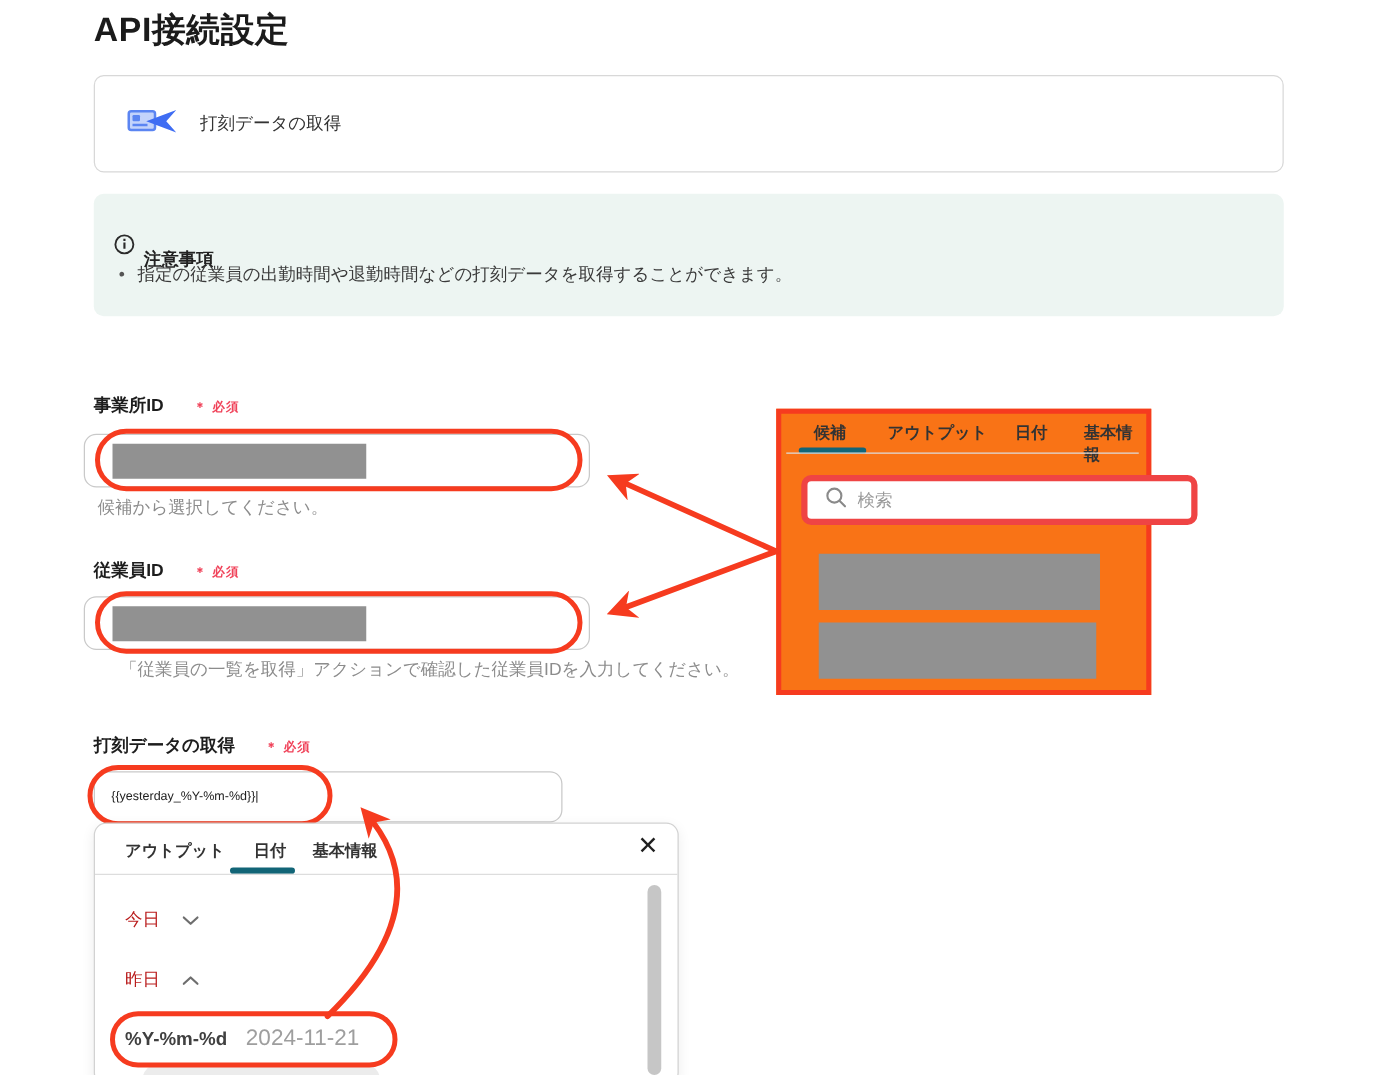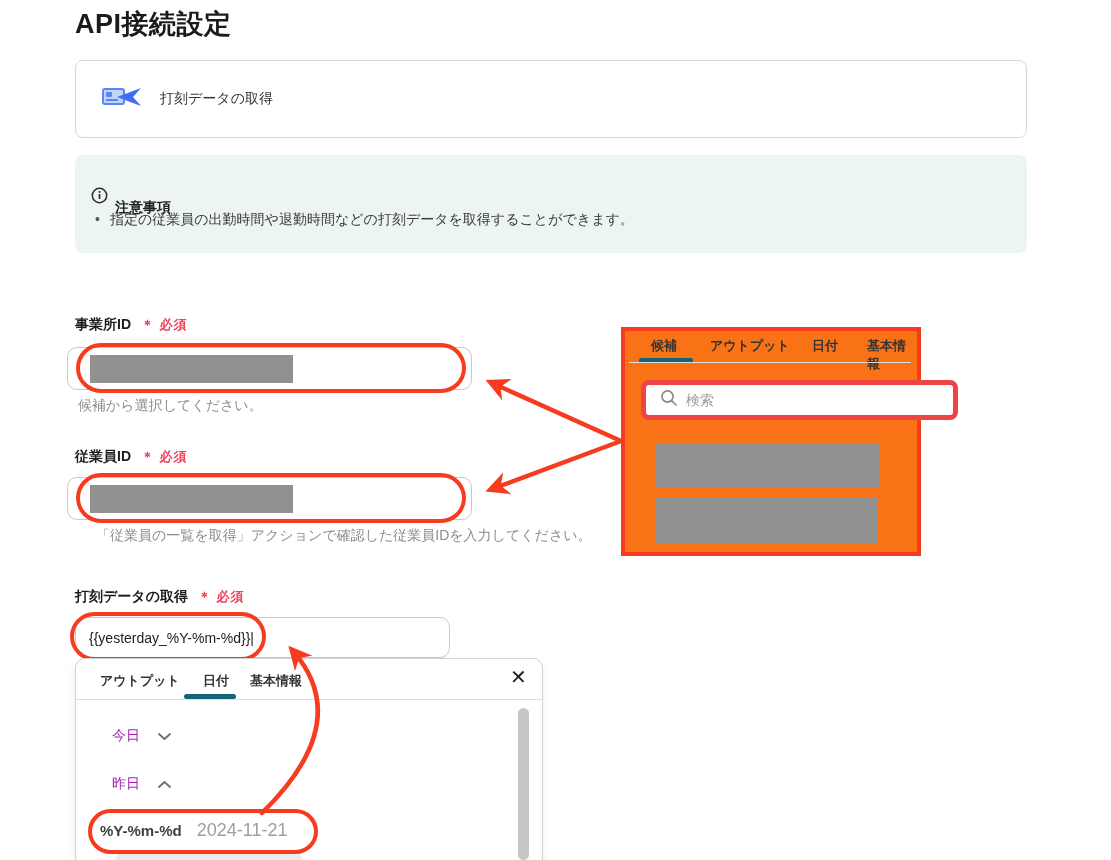--- a/index.html
+++ b/index.html
@@ -11,44 +11,44 @@
   .action-card { position:absolute; left:75px; top:60px; width:952px; height:78px; border:1px solid #d8d8d8; border-radius:8px; display:flex; align-items:center; padding-left:25px; background:#fff; }
   .action-card .label { font-size:14px; color:#333; margin-left:19px; }
 
   .notice-box { position:absolute; left:75px; top:155px; width:952px; height:98px; background:#edf5f2; border-radius:8px; }
   .notice-head { position:absolute; left:16px; top:23px; display:flex; align-items:center; gap:7px; }
   .notice-head .t { font-size:14px; font-weight:700; color:#222;margin-top:21px; }
   .notice-item { position:absolute; left:20px; top:56px; font-size:14px; color:#3a3a3a; display:flex; gap:10px; }
   .notice-item .bullet { color:#555; }
 
   .field-label { position:absolute; font-size:14px; font-weight:700; color:#1d1d1d; }
-  .req { font-weight:700; font-size:13px; color:#f0435a; margin-left:10px; letter-spacing:1px; }
+  .req { font-weight:700; font-size:10px; color:#f0435a; margin-left:24px; letter-spacing:1px; }
   .text-input { position:absolute; background:#fff; border:1px solid #c9c9c9; border-radius:10px; }
   .redact { position:absolute; background:#919191; }
   .helper { position:absolute; font-size:14px; color:#8c8c8c; }
 
   .oval { position:absolute; border:4px solid #f63b1f; border-radius:28px; pointer-events:none; }
 
   .suggest-panel { position:absolute; left:621px; top:327px; width:300px; height:229px; border:4px solid #f63b1f; background:#f97316; }
   .sp-tab { position:absolute; top:6px; font-size:13px; font-weight:700; color:#333; cursor:pointer; }
   .sp-underline { position:absolute; left:14px; top:27px; width:54px; height:5px; background:#126577; border-radius:3px; }
   .sp-divider { position:absolute; left:4px; right:6px; top:31px; border-top:1px solid #ddd; }
   .sp-search { position:absolute; left:16px; top:49px; width:317px; height:40px; border:5px solid #ef4444; border-radius:8px; display:flex; align-items:center; padding-left:14px; gap:8px; background:#fff; }
   .sp-search input { border:none; outline:none; font-size:14px; color:#444; width:240px; background:transparent; }
   .sp-search input::placeholder { color:#9a9a9a; }
 
-  .stamp-input { position:absolute; left:75px; top:617px; width:375px; height:41px; border:1px solid #c9c9c9; border-radius:10px; font-size:14px; color:#222; padding-left:13px; background:#fff; outline:none; }
+  .stamp-input { position:absolute; left:75px; top:617px; width:375px; height:41px; border:1px solid #c9c9c9; border-radius:10px; font-size:10px; color:#222; padding-left:13px; background:#fff; outline:none; }
 
   .date-panel { position:absolute; left:75px; top:658px; width:468px; height:210px; background:#fff; border:1px solid #d2d2d2; border-radius:10px; box-shadow:0 3px 10px rgba(0,0,0,.07); }
   .dp-tab { position:absolute; top:13px; font-size:13px; font-weight:700; color:#333; cursor:pointer; }
   .dp-underline { position:absolute; left:108px; top:35px; width:52px; height:5px; background:#126577; border-radius:3px; }
   .dp-divider { position:absolute; left:0; right:0; top:40px; border-top:1px solid #ddd; }
   .dp-close { position:absolute; left:434px; top:8px; font-size:20px; color:#1f1f1f; cursor:pointer; line-height:1; }
   .dp-scroll { position:absolute; left:442px; top:49px; width:11px; height:152px; background:#c6c6c6; border-radius:6px; }
-  .dp-group { position:absolute; left:24px; font-size:14px; color:#a21caf; display:flex; align-items:center; gap:18px; cursor:pointer;margin-left:12px; }
+  .dp-group { position:absolute; left:24px; font-size:14px; color:#b91c1c; display:flex; align-items:center; gap:18px; cursor:pointer; }
   .dp-item { position:absolute; left:24px; top:161px; display:flex; align-items:baseline; gap:15px; cursor:pointer; }
   .dp-item .token { font-size:15px; font-weight:700; color:#404040; }
   .dp-item .example { font-size:18px; color:#9e9e9e; }
   .dp-nextitem { position:absolute; left:38px; top:192px; width:190px; height:26px; background:#ececec; border-radius:13px; }
 
   svg.annot { position:absolute; left:0; top:0; pointer-events:none; }
 </style>
 </head>
 <body>
 

